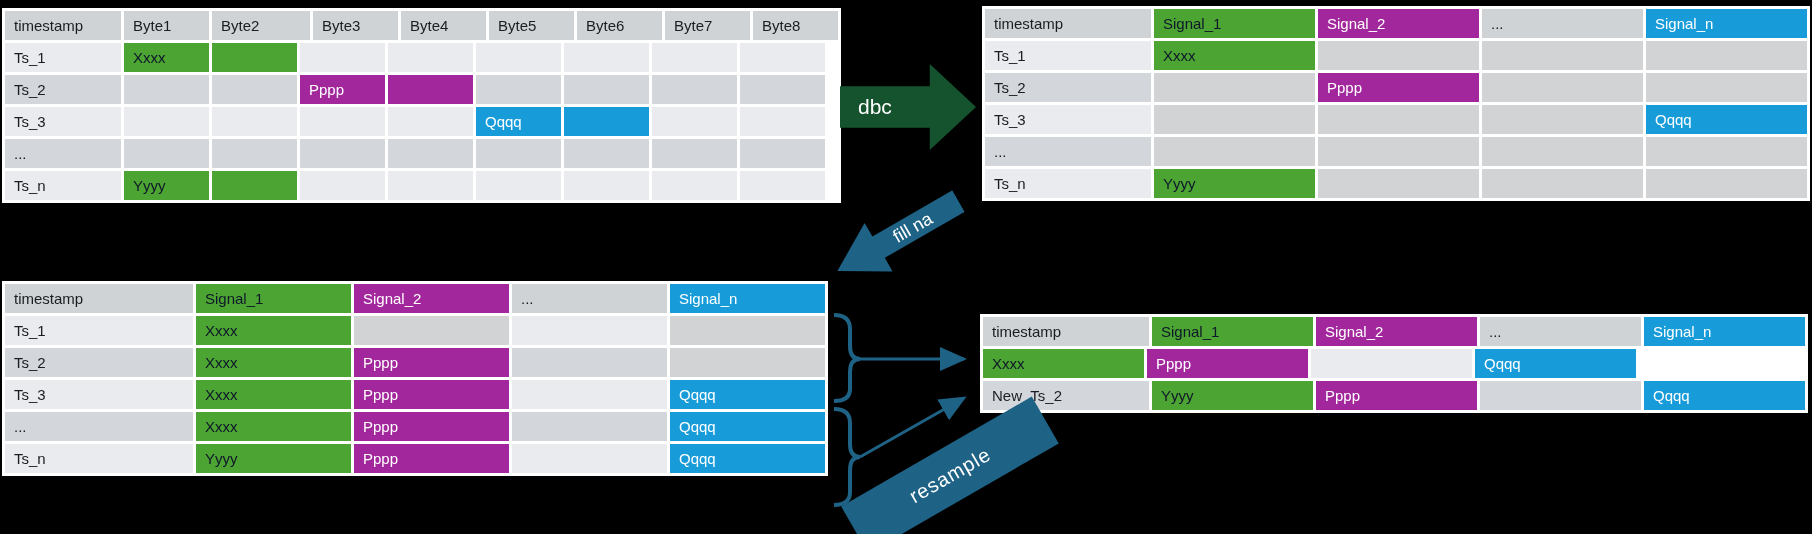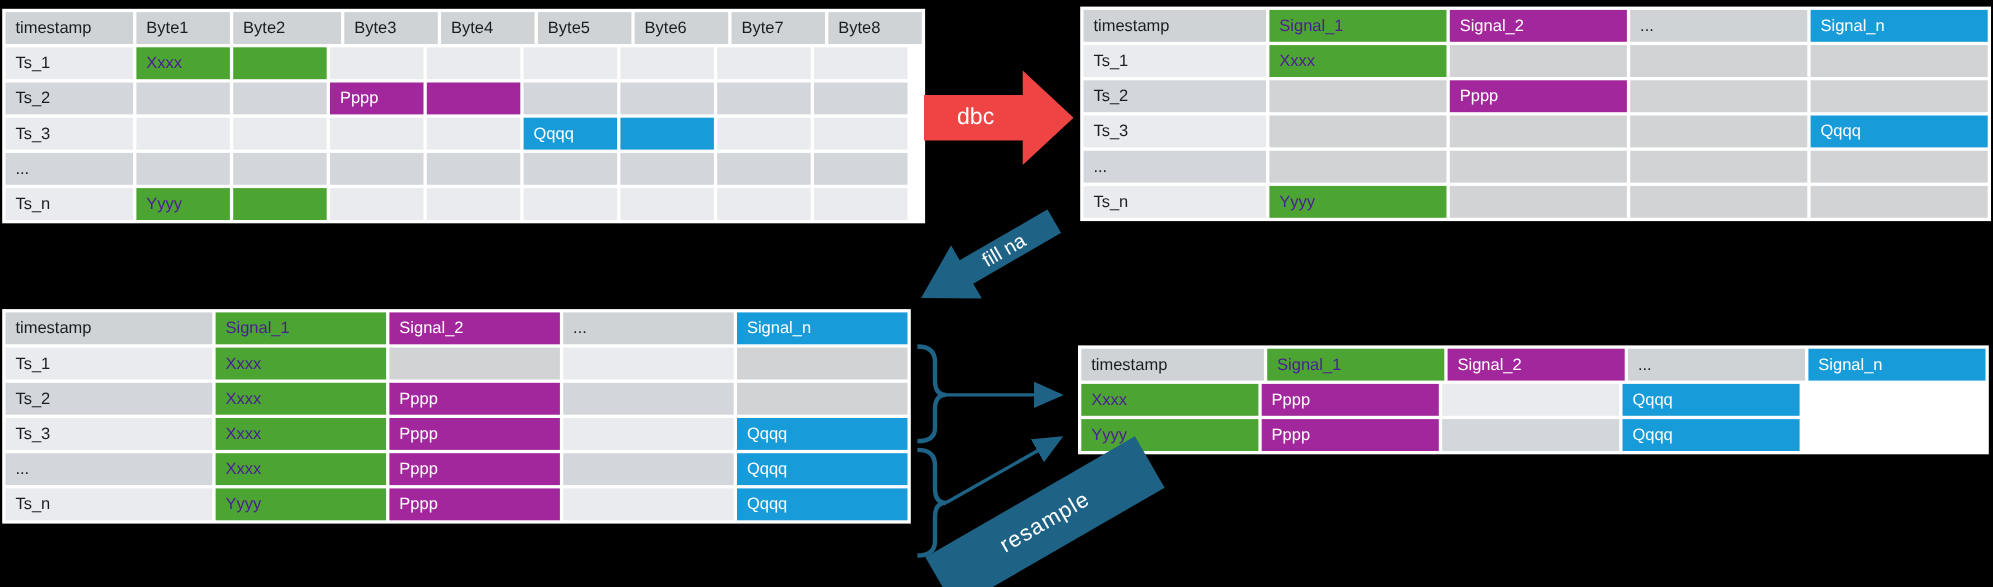--- a/index.html
+++ b/index.html
@@ -10,30 +10,30 @@
   .table{position:absolute;background:#fff;padding:3px;display:flex;flex-direction:column;gap:3px;justify-content:center;}
   .trow{display:flex;gap:3px;}
   .cell{
     height:29px;line-height:29px;font-size:15px;box-sizing:border-box;
     padding-left:9px;white-space:nowrap;overflow:hidden;color:#1a1d21;
   }
   .c-h{background:#d0d3d6;}
   .c-l{background:#e9ebee;}
   .c-d{background:#d3d6db;}
   .c-dt{background:#d1d3d5;}
-  .c-g{background:#4ca532;color:#4c1d95;}
+  .c-g{background:#4ca532;color:#0f172a;}
   .c-m{background:#a3279c;color:#fff;}
   .c-b{background:#189cd9;color:#fff;}
   .block-arrow{
     position:absolute;display:flex;align-items:center;color:#fff;
   }
   .arrow-dbc{
-    left:840px;top:64px;width:136px;height:86px;background:#ef4444;
+    left:840px;top:64px;width:136px;height:86px;background:#14532d;
     clip-path:polygon(0 26%,66% 26%,66% 0,100% 50%,66% 100%,66% 74%,0 74%);
-    font-size:21px;padding-left:30px;box-sizing:border-box;
+    font-size:21px;padding-left:18px;box-sizing:border-box;
   }
   .arrow-fillna{
     left:828px;top:208px;width:140px;height:56px;background:#1e6285;
     clip-path:polygon(0 50%,34% 0,34% 28%,100% 28%,100% 72%,34% 72%,34% 100%);
     transform:rotate(-30deg);transform-origin:center;
     font-size:18px;justify-content:center;padding-left:34px;box-sizing:border-box;
   }
   .resample-label{
     position:absolute;left:840px;top:448px;width:220px;height:54px;background:#1e6285;
     transform:rotate(-30deg);transform-origin:center;
@@ -222,20 +222,21 @@
         <div class="cell c-h" style="width: 161px;">...</div>
         <div class="cell c-b" style="width: 161px;">Signal_n</div>
       </div>
       <div class="trow">
         <div class="cell c-g" style="width: 161px;">Xxxx</div>
         <div class="cell c-m" style="width: 161px;">Pppp</div>
         <div class="cell c-l" style="width: 161px;"></div>
         <div class="cell c-b" style="width: 161px;">Qqqq</div>
       </div>
       <div class="trow">
+        <div class="cell c-d" style="width: 166px;">New_Ts_2</div>
         <div class="cell c-g" style="width: 161px;">Yyyy</div>
         <div class="cell c-m" style="width: 161px;">Pppp</div>
         <div class="cell c-d" style="width: 161px;"></div>
         <div class="cell c-b" style="width: 161px;">Qqqq</div>
       </div>
     </div>
 
   <svg id="connector-svg" width="1812" height="534" viewBox="0 0 1812 534">
     <defs>
       <marker id="ah" markerWidth="10" markerHeight="10" refX="8" refY="4" orient="auto">

